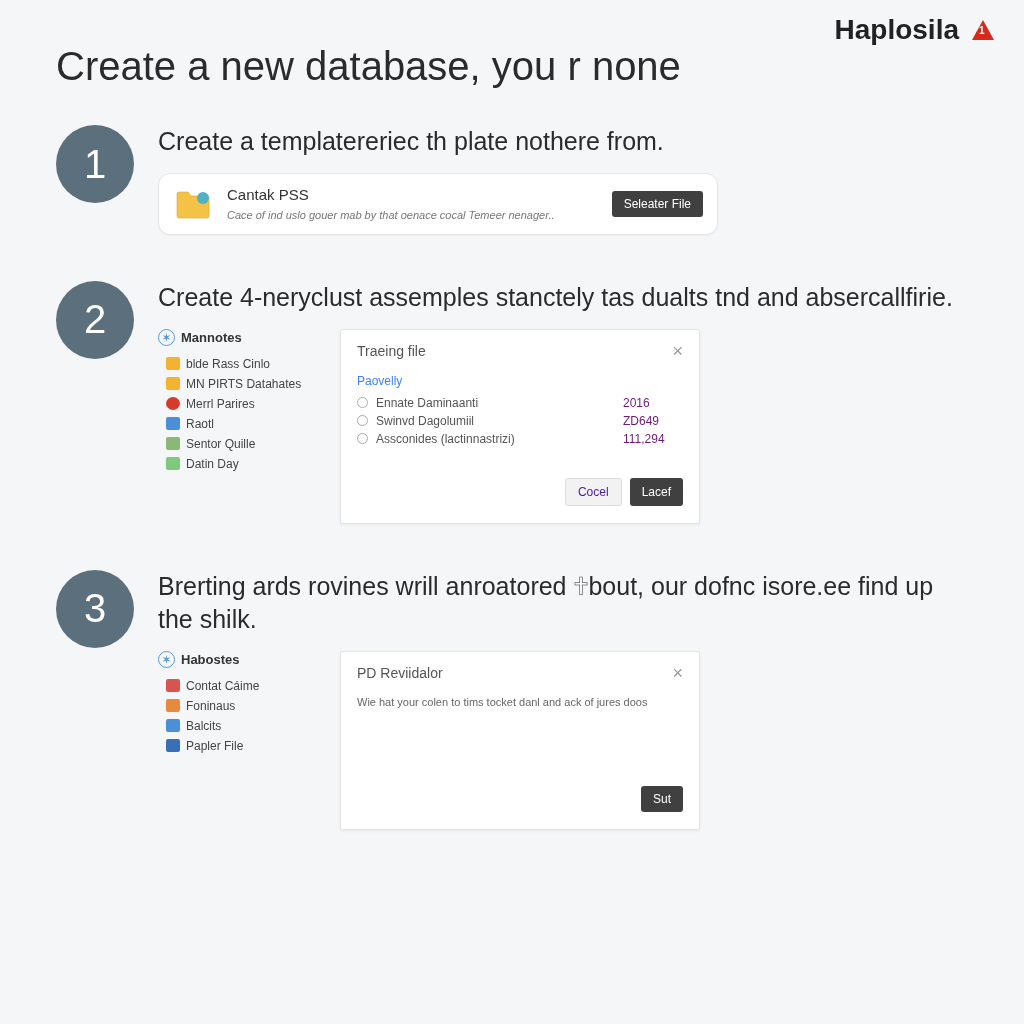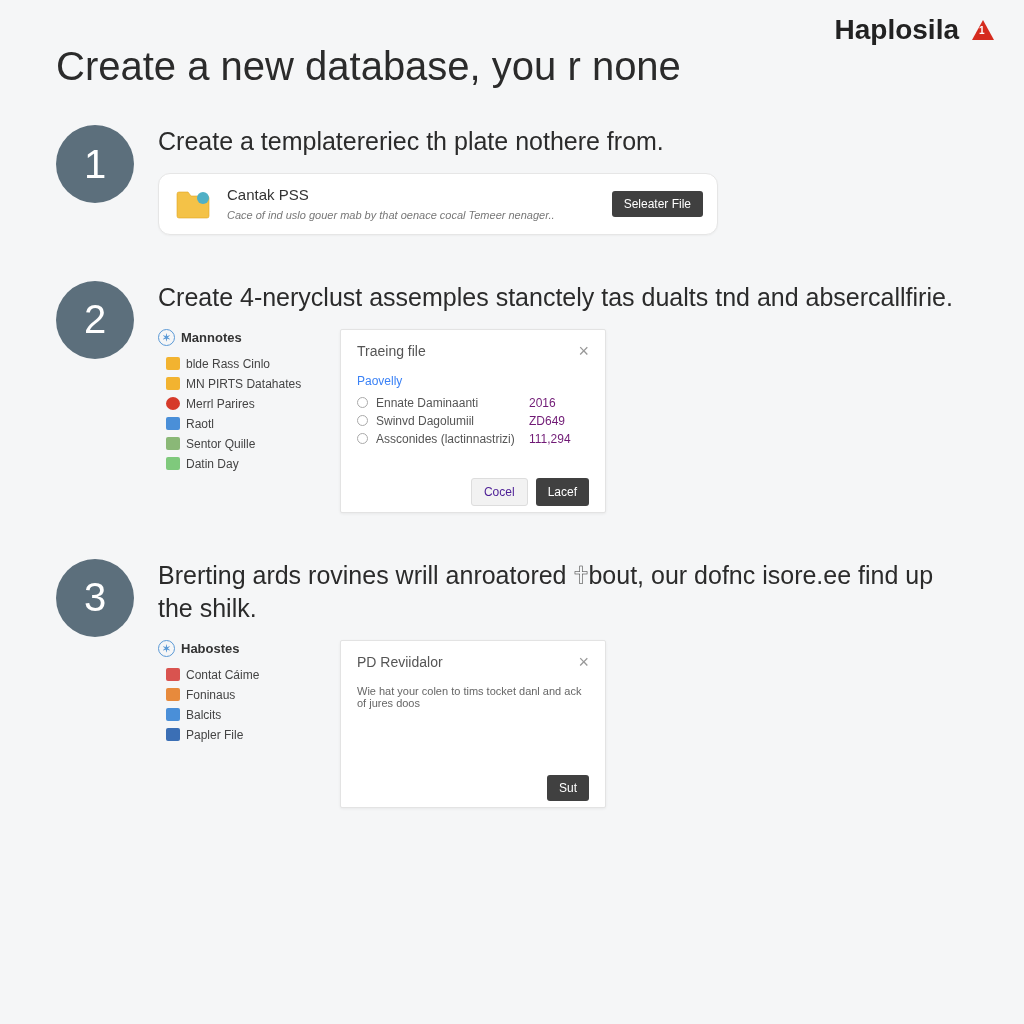--- a/index.html
+++ b/index.html
@@ -142,22 +142,22 @@
   .ticon.teal { background: #8ab877; }
   .ticon.green { background: #7fc97c; }
   .ticon.redbox { background: #d9534f; }
   .ticon.orange { background: #e78a3c; }
   .ticon.bluebox { background: #3b6fb5; }
   
   .dialog {
     background: #fff;
     border: 1px solid #e3e3e3;
     border-radius: 2px;
-    width: 266px;
-    padding: 12px 16px 6px 16px;
+    width: 360px;
+    padding: 12px 16px 17px 16px;
     box-shadow: 0 1px 3px rgba(0,0,0,0.06);
   }
   .dialog-head {
     display: flex;
     justify-content: space-between;
     align-items: center;
     font-size: 14px;
     color: #555;
     margin-bottom: 14px;
   }

